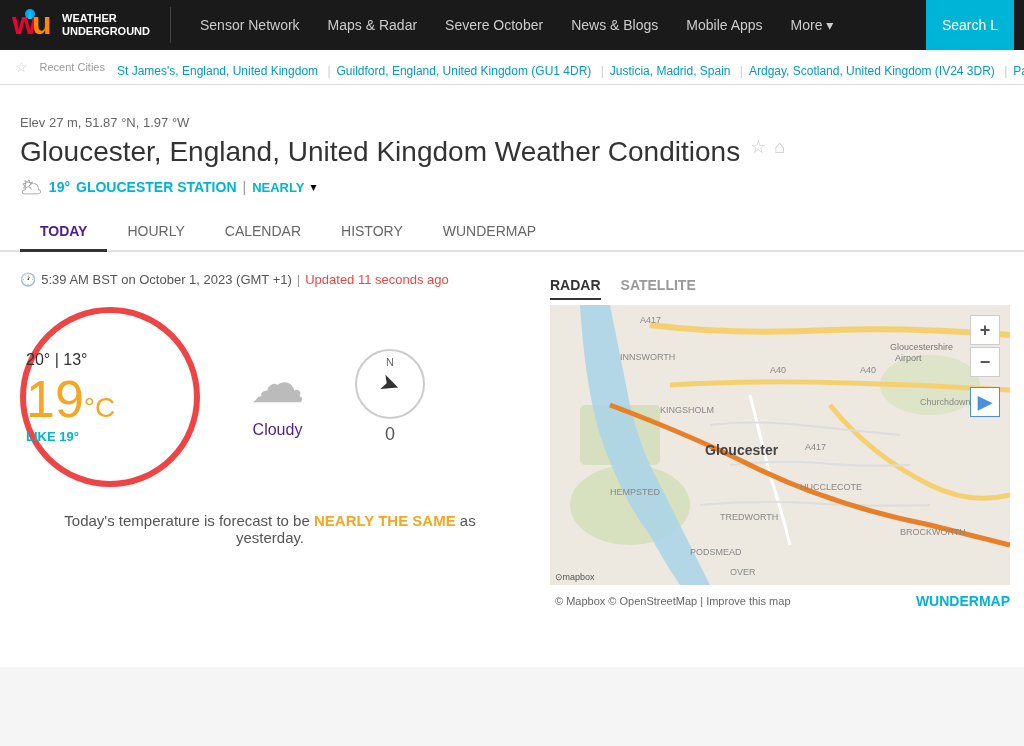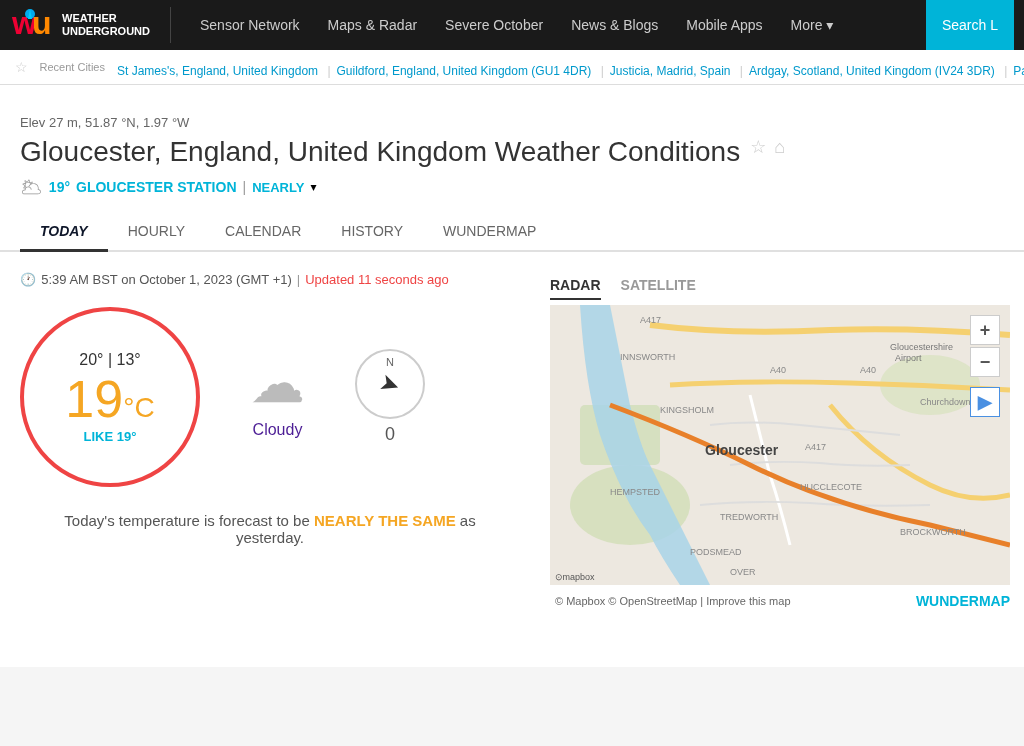--- a/index.html
+++ b/index.html
@@ -167,24 +167,23 @@
     .tab {
       padding: 10px 20px;
       font-size: 14px;
       color: #666;
       cursor: pointer;
       border-bottom: 3px solid transparent;
       margin-bottom: -2px;
       font-weight: 500;
     }
     .tab.active {
-      color: #0f172a;
+      color: #4c1d95;
       border-bottom: 3px solid #333;
       font-weight: bold;
-      font-style: italic;
     }
 
     
     .weather-section {
       display: flex;
       padding: 20px;
       gap: 30px;
     }
     .weather-left {
       flex: 1;
@@ -212,24 +211,24 @@
     
     .temp-circle-container {
       position: relative;
       width: 180px;
       height: 180px;
     }
     .temp-circle {
       width: 180px;
       height: 180px;
       border-radius: 50%;
-      border: 4px solid #ef4444;
+      border: 6px solid #ef4444;
       display: flex;
       flex-direction: column;
-      align-items: center;
+      align-items: flex-start;
       justify-content: center;
       background: white;
     }
     .temp-hi-lo {
       font-size: 16px;
       color: #333;
       margin-bottom: 4px;
     }
     .temp-main {
       font-size: 52px;

